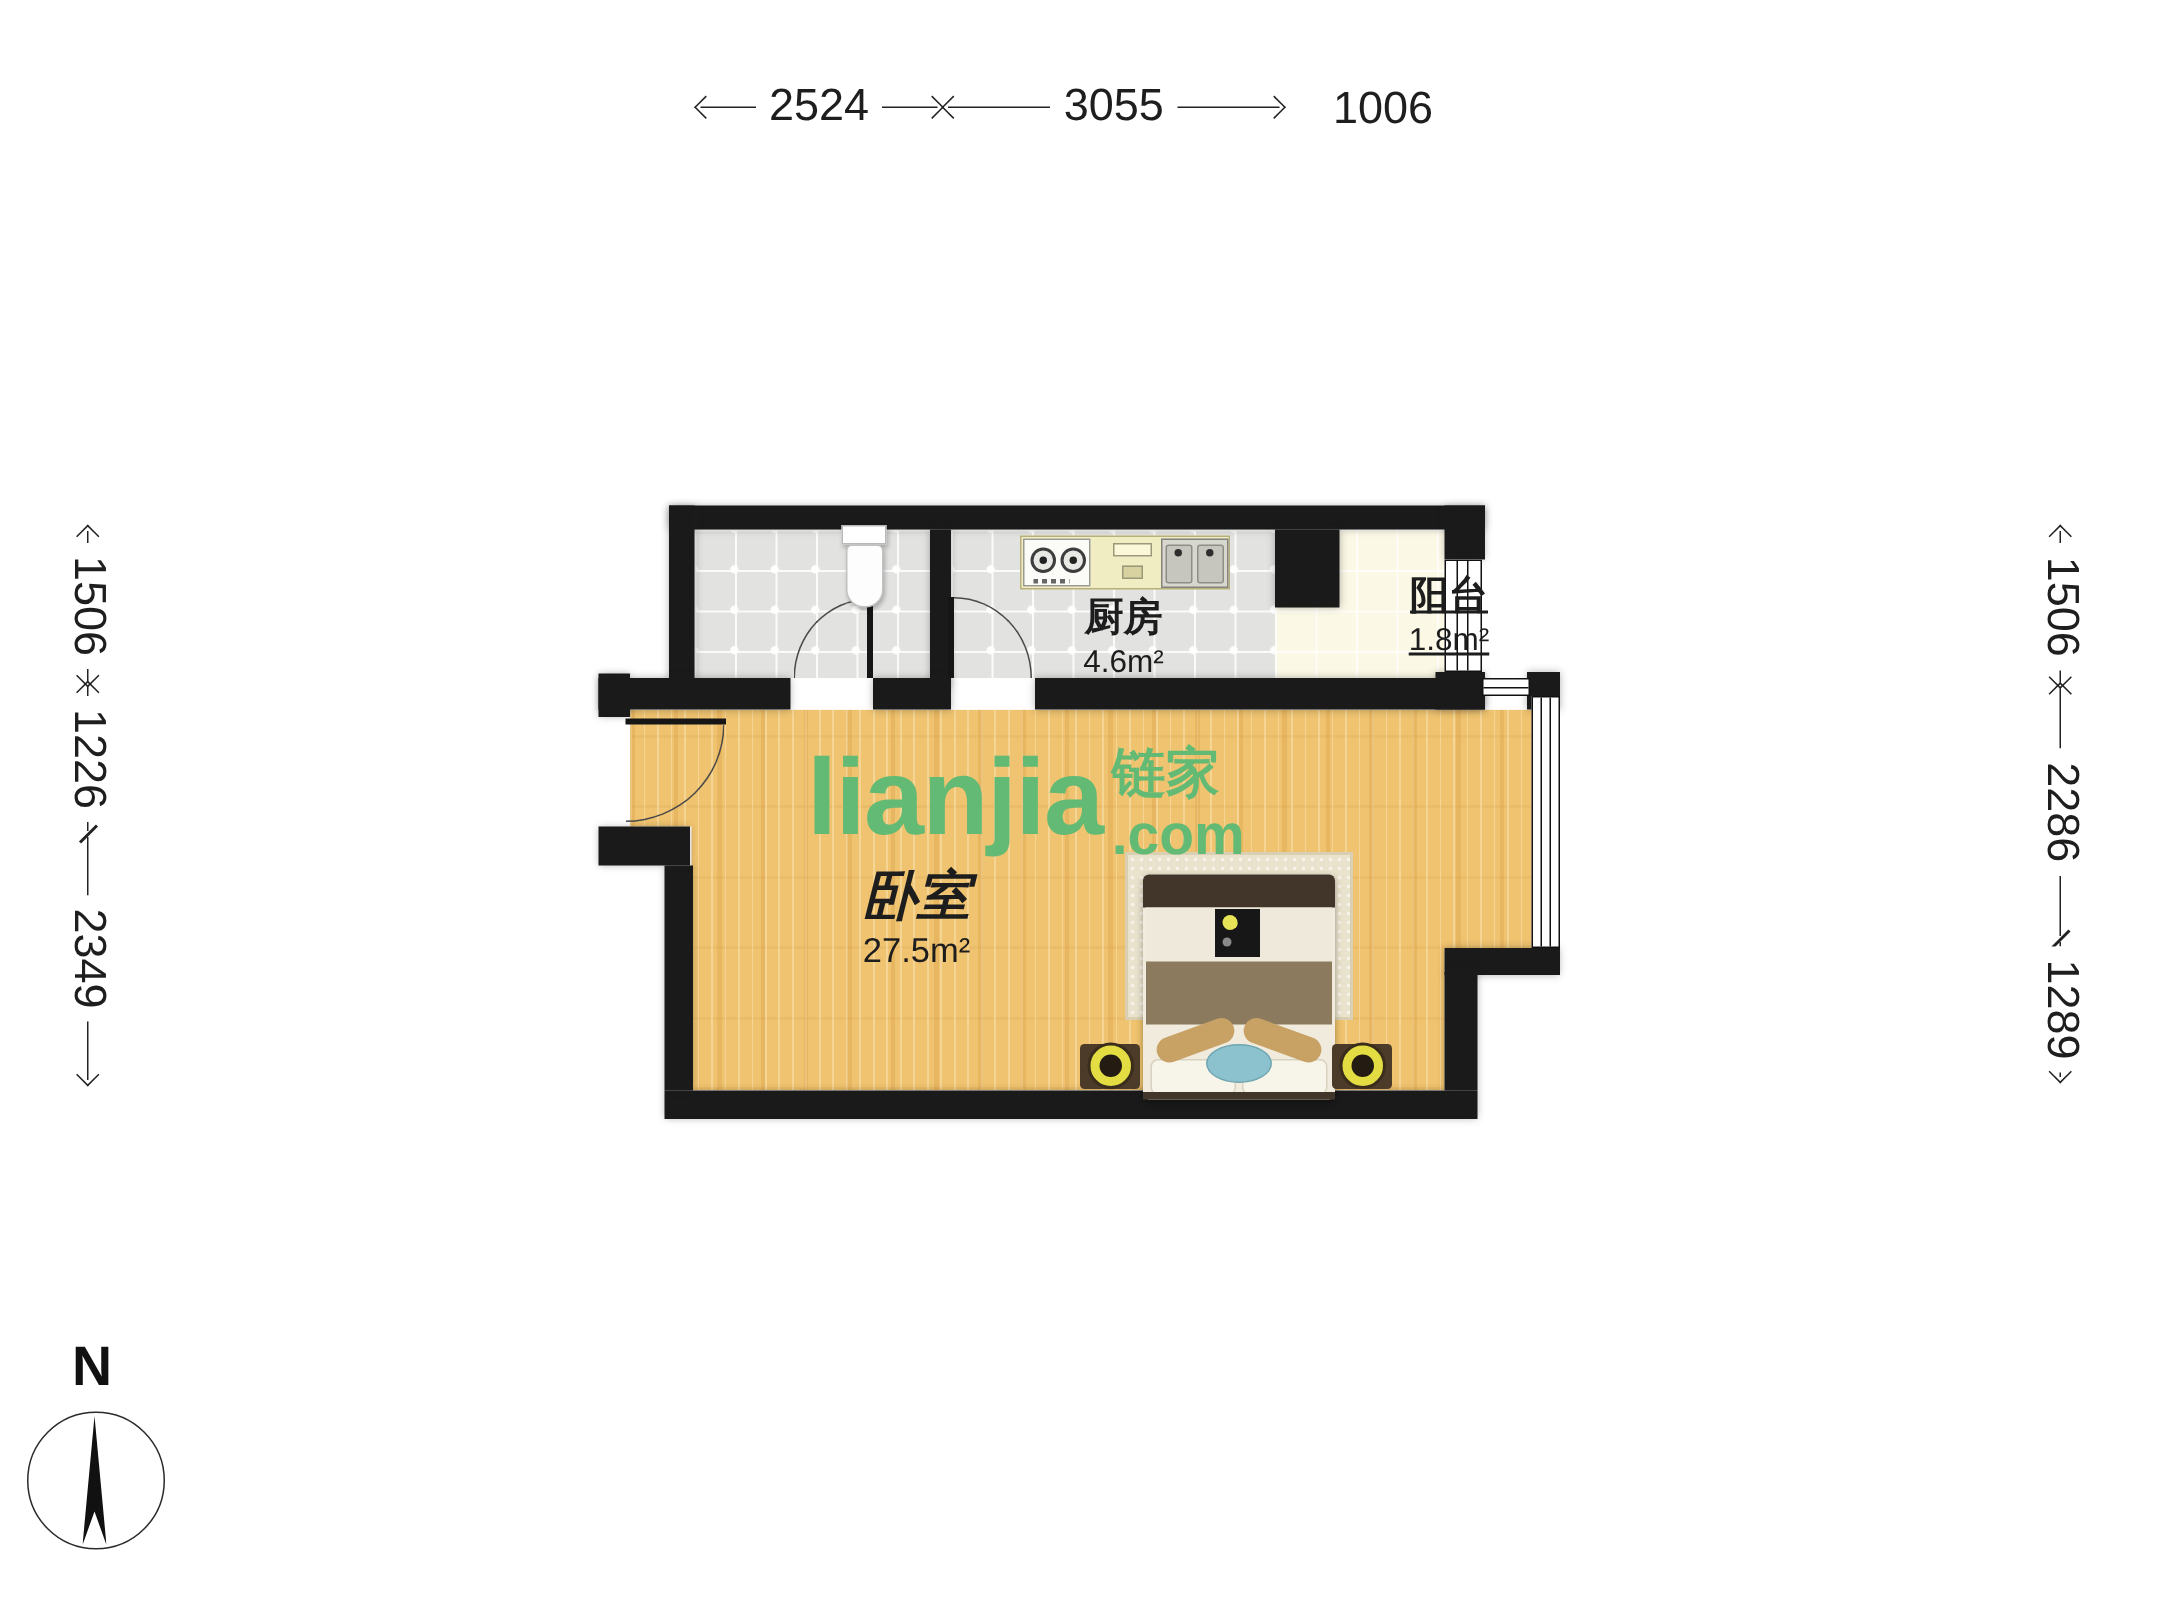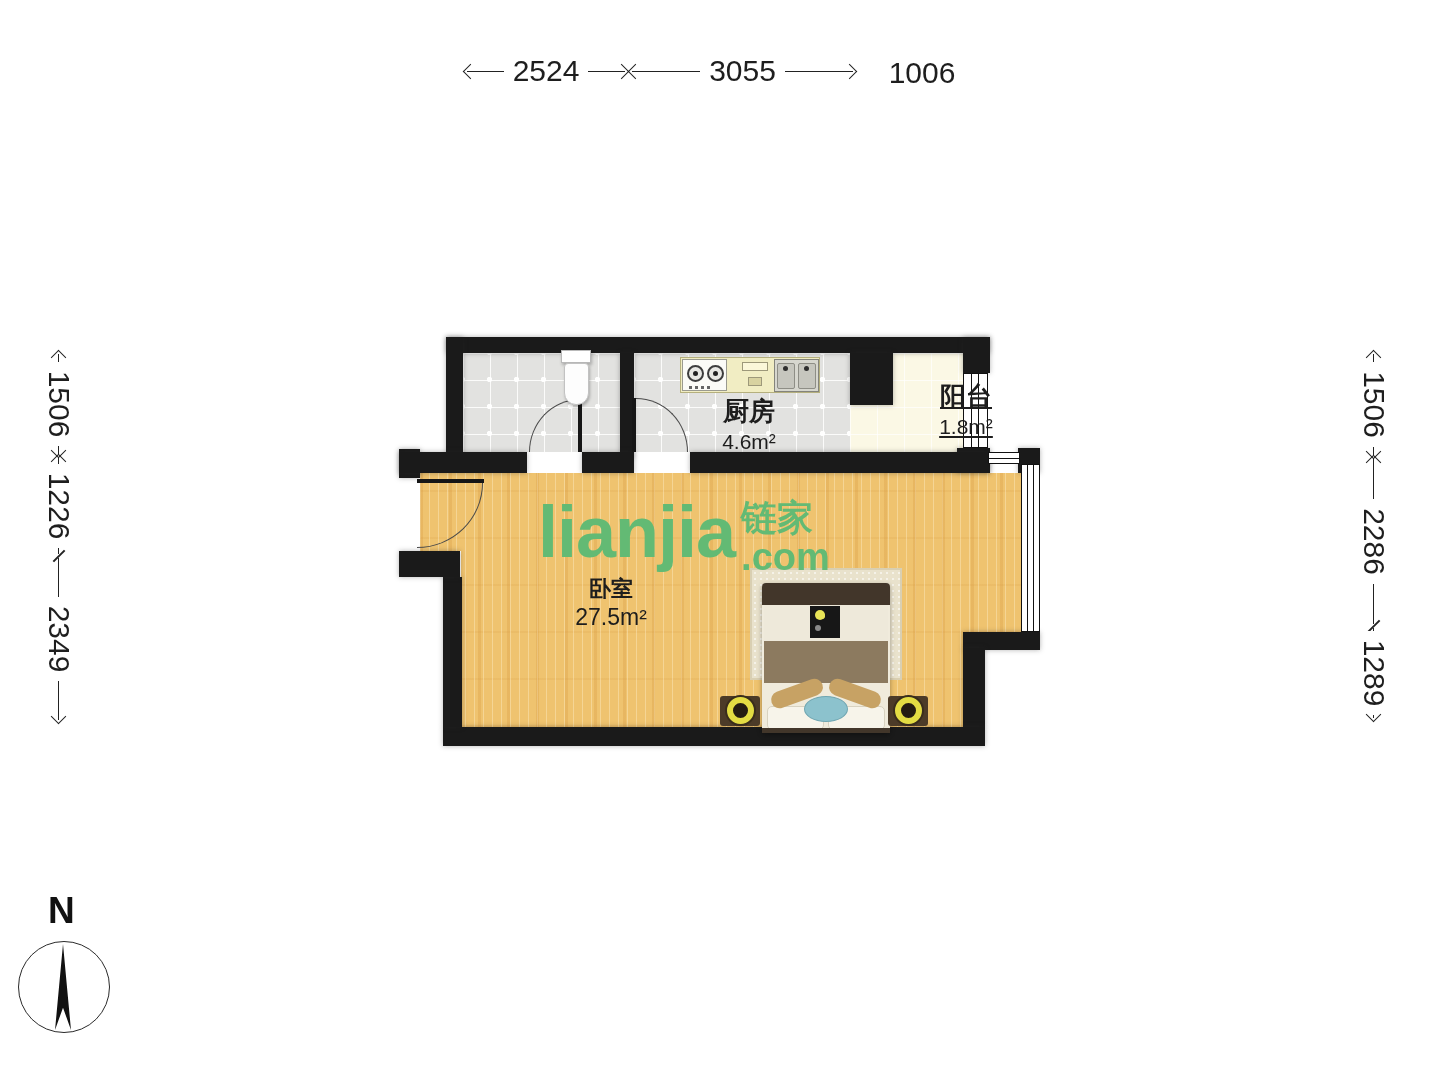--- a/index.html
+++ b/index.html
@@ -39,39 +39,39 @@
   .leaf{position:absolute;background:#161616;}
   .arc{position:absolute;box-sizing:border-box;}
   .arc.tl{border-top:1.5px solid #4a4a4a;border-left:1.5px solid #4a4a4a;border-top-left-radius:100% 100%;}
   .arc.tr{border-top:1.5px solid #4a4a4a;border-right:1.5px solid #4a4a4a;border-top-right-radius:100% 100%;}
   .arc.br{border-bottom:1.5px solid #4a4a4a;border-right:1.5px solid #4a4a4a;border-bottom-right-radius:100% 100%;}
 
   
   .room-label{position:absolute;text-align:center;color:#1d1d1d;line-height:1.15;}
   .room-label .nm{font-size:26px;font-weight:600;}
   .room-label .ar{font-size:21px;font-weight:400;margin-top:3px;}
-  .room-label.big .nm{font-size:22px;}
+  .room-label.big .nm{font-size:36px;font-style:italic;}
   .room-label.big .ar{font-size:23px;}
 
   
   .dim{position:absolute;display:flex;align-items:center;color:#1e1e1e;font-size:30px;height:34px;}
   .dim .ln{flex:1;height:0;border-top:1.5px solid #222;}
   .dim .lbl{padding:0 9px;background:#fff;line-height:1;white-space:nowrap;}
   .dim .arr{width:11px;height:11px;border-left:1.5px solid #222;border-bottom:1.5px solid #222;flex:none;box-sizing:border-box;}
   .dim .arr.l{transform:rotate(45deg);margin-right:-9px;}
   .dim .arr.r{transform:rotate(-135deg);margin-left:-9px;}
   .dim .tick{width:16px;height:0;border-top:2px solid #222;transform:rotate(45deg);flex:none;margin:0 -6px;}
   .dim.rot{transform:rotate(90deg);transform-origin:top left;}
   .dim.plain{justify-content:center;}
 
   
   .wm{position:absolute;display:flex;align-items:flex-start;color:#63ba74;}
   .wm .logo{font-size:72px;font-weight:700;letter-spacing:-1px;line-height:.95;text-transform:lowercase;}
   .wm .side{display:flex;flex-direction:column;margin-left:6px;margin-top:2px;}
-  .wm .cjk{font-size:36px;font-weight:700;line-height:1;}
+  .wm .cjk{font-size:36px;font-weight:700;line-height:1;font-family:Liberation Mono, monospace;}
   .wm .dom{font-size:38px;font-weight:700;line-height:1;margin-top:2px;}
 
   
   .counter{position:absolute;background:#f1edc3;border:1px solid #b5b07e;box-sizing:border-box;}
   .burner{position:absolute;width:17px;height:17px;border:2px solid #3d3d3d;border-radius:50%;background:#e8e8e4;box-sizing:border-box;}
   .burner::after{content:"";position:absolute;left:4px;top:4px;width:5px;height:5px;border-radius:50%;background:#222;}
   .lamp{position:absolute;width:27px;height:27px;border-radius:50%;background:#241c12;border:6px solid #e3dc43;box-sizing:border-box;box-shadow:0 0 0 2px #3a2d1c;}
 
   .compass-circle{position:absolute;border:1.5px solid #2a2a2a;border-radius:50%;background:#fff;}
   .north-arrow{position:absolute;background:#111;clip-path:polygon(50% 0, 71% 100%, 50% 74%, 29% 100%);}

